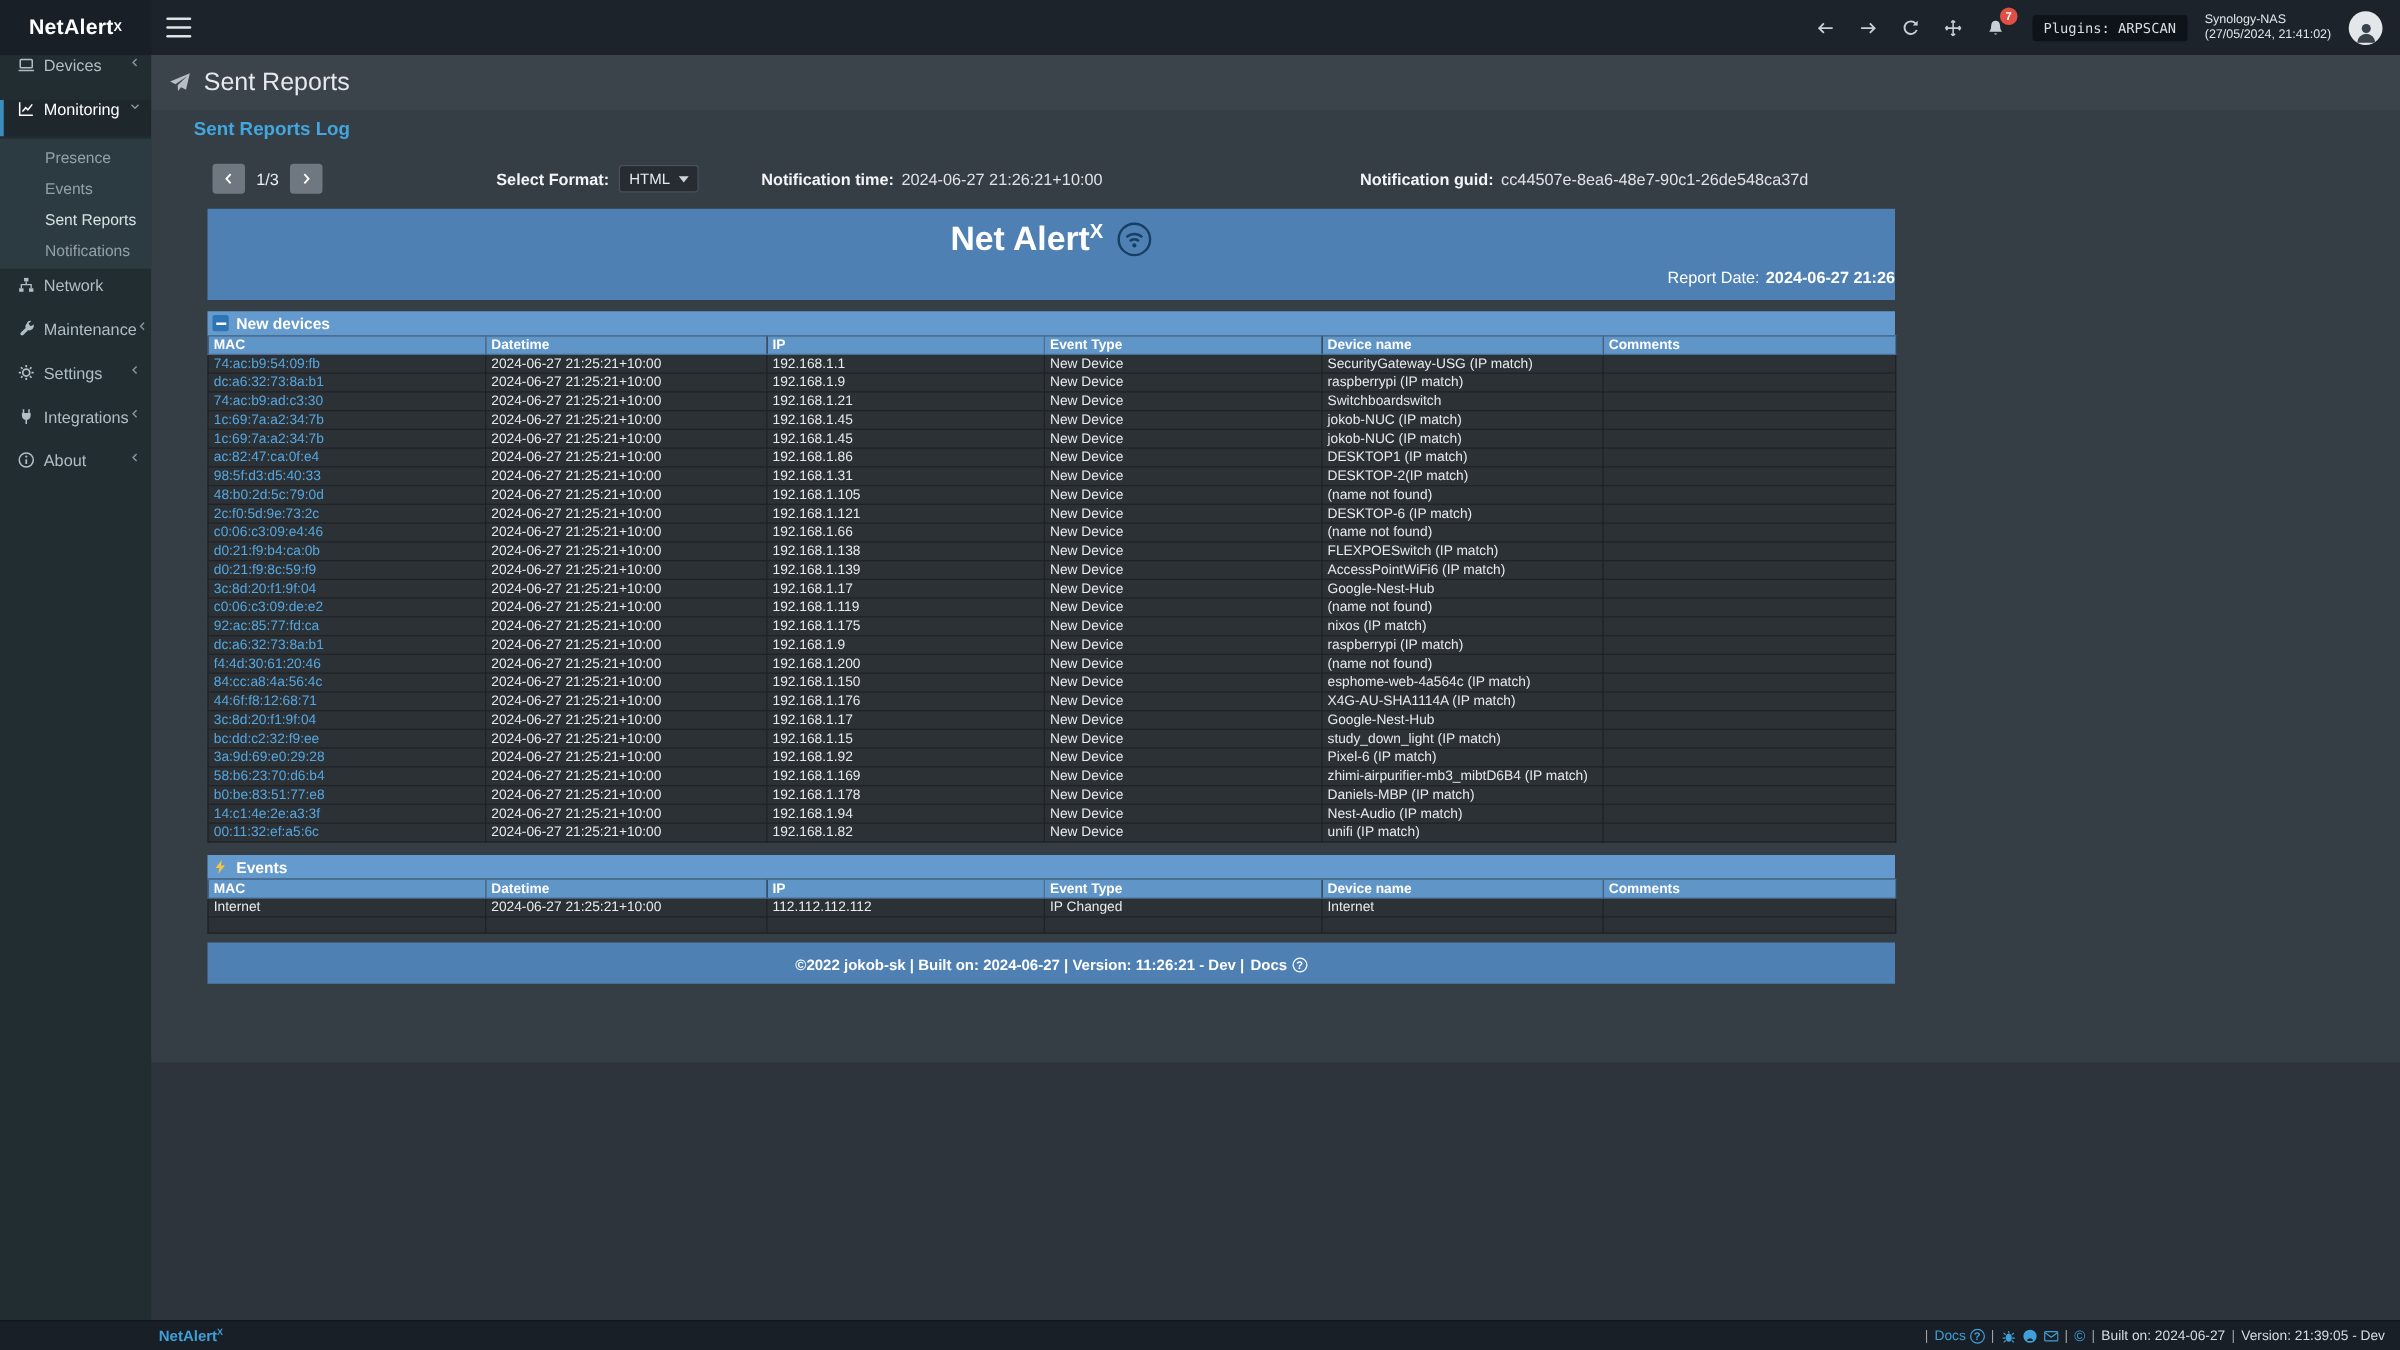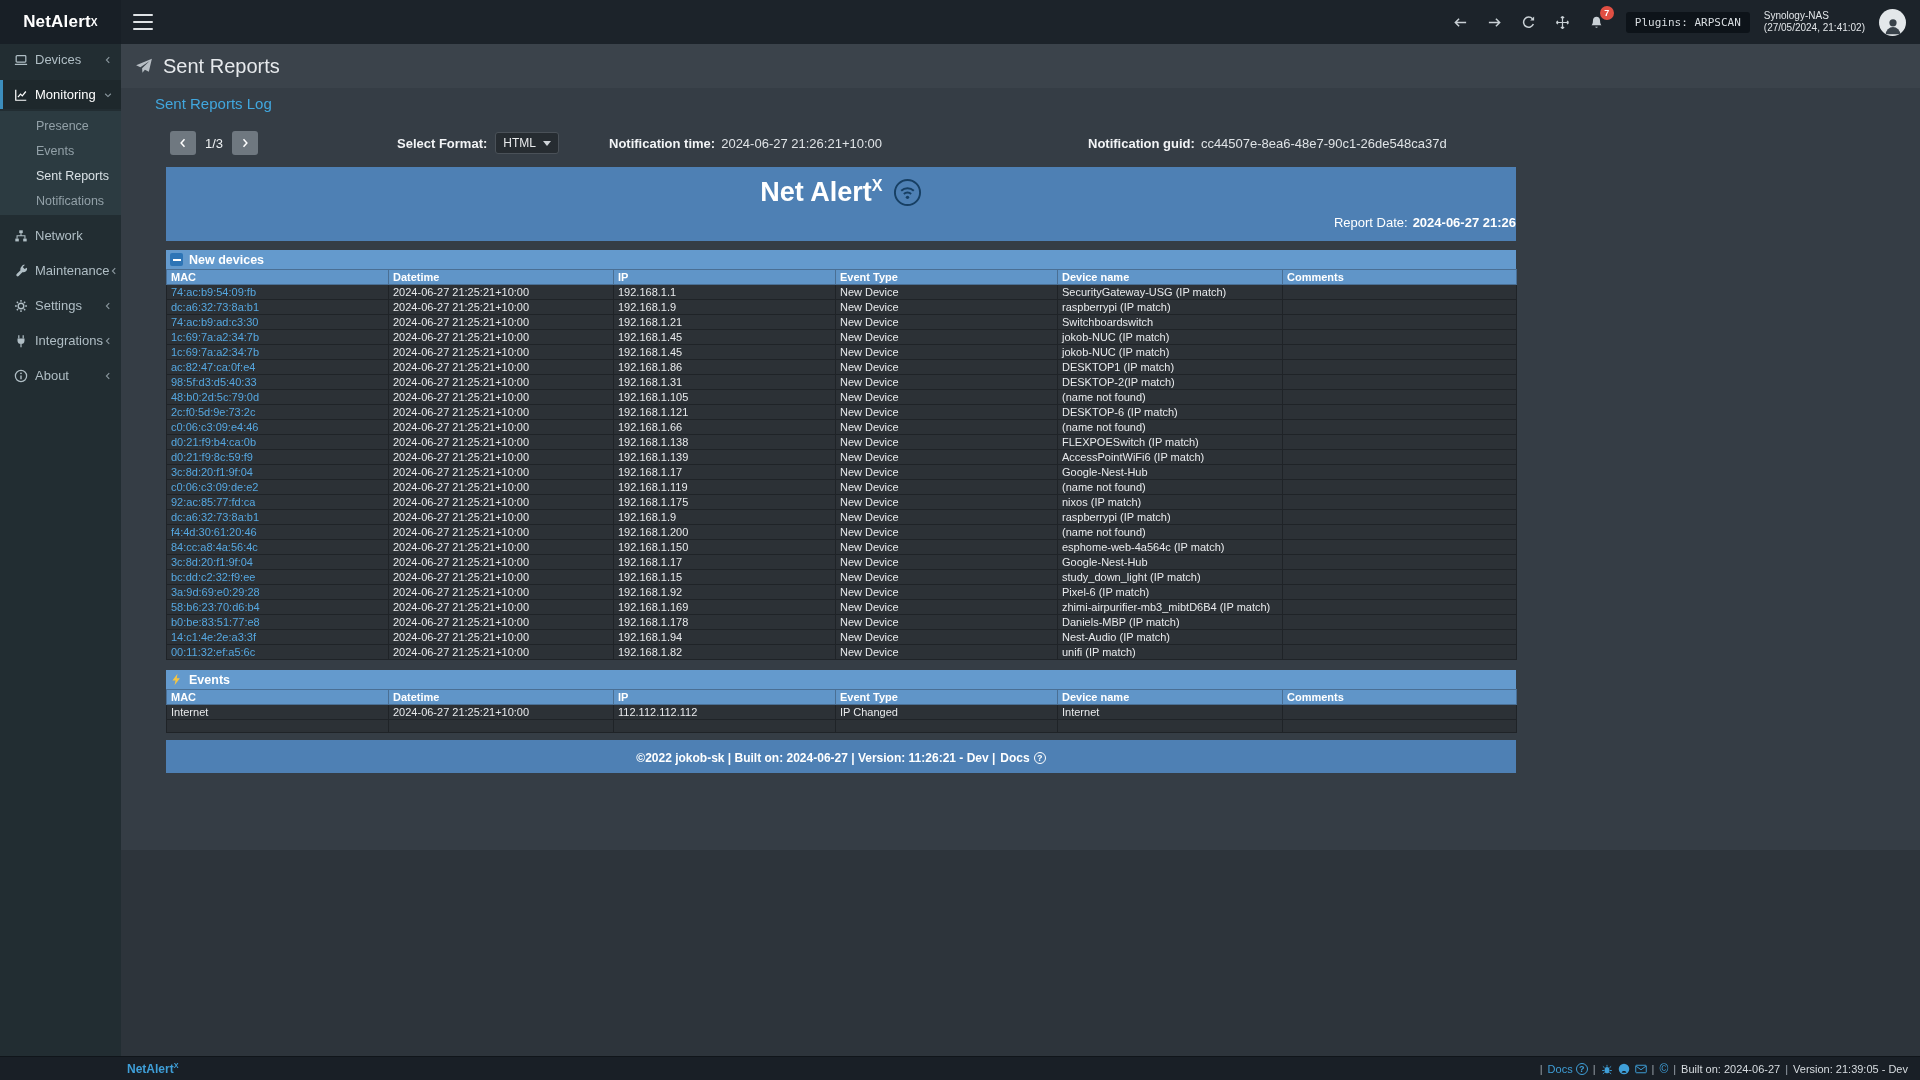--- a/index.html
+++ b/index.html
@@ -26,39 +26,39 @@
            font-family:"DejaVu Sans Mono",monospace;font-size:11px;padding:4px 9px;border:none;cursor:pointer}
   .hostinfo{font-size:10px;line-height:1.25;color:#e2e6e9;text-align:left;margin-right:14px}
   .avatar{width:27px;height:27px;border-radius:50%;background:#e3e7ea;display:flex;align-items:flex-end;justify-content:center;overflow:hidden;cursor:pointer}
   .avatar svg{width:20px;height:20px}
 
   
   .shell{display:flex;height:1012px}
 
   
   .sidebar{width:121px;background:#222d32;color:#b0bec5;font-size:13px;flex:none}
-  .side-item{height:29px;display:flex;align-items:center;padding:0 8px 0 14px;cursor:pointer;margin-top:6px}
+  .side-item{height:29px;display:flex;align-items:flex-start;padding:0 8px 0 14px;cursor:pointer;margin-top:6px}
   .side-item:first-child{margin-top:1px}
   .side-item svg.mi{width:14px;height:14px;flex:none}
   .side-item .lbl{margin-left:7px;flex:1;white-space:nowrap}
   .chev{width:10px;height:10px;color:#8a979e;flex:none}
   .side-item.active{background:#1e282c;color:#fff;border-left:3px solid #3c8dbc;padding-left:11px}
   .submenu{background:#2c3b41;padding:2px 0;margin-top:2px}
   .sub-item{height:25px;display:flex;align-items:center;padding-left:36px;color:#93a1a8;font-size:12.5px;cursor:pointer;white-space:nowrap}
   .sub-item.current{color:#d9e1e5}
 
   
   .content{flex:1;display:flex;flex-direction:column;min-width:0}
   .content-header{height:44px;background:#3b434b;display:flex;align-items:center;gap:10px;
                   padding:0 14px;color:#e6e9ec;font-size:20px;flex:none}
   .content-header svg{width:18px;height:18px;color:#b7bec4;flex:none}
   .content-body{background:#353d45;height:762px;flex:none;position:relative}
   .content-lower{flex:1;background:#2d343b}
 
-  .log-title{display:inline-block;margin:7px 0 0 34px;color:#41a7de;font-size:15px;font-weight:normal}
+  .log-title{display:inline-block;margin:7px 0 0 34px;color:#41a7de;font-size:15px;font-weight:bold}
 
   .controls{position:relative;height:26px;margin-top:17px;font-size:13px}
   .ctl-group{position:absolute;top:0;height:26px;display:flex;align-items:center}
   .pg-group{left:49px}
   .fmt-group{left:276px}
   .time-group{left:488px}
   .guid-group{left:967px}
   .pg-btn{width:26px;height:24px;background:#6f7880;border:none;border-radius:3px;color:#fff;
           display:flex;align-items:center;justify-content:center;cursor:pointer}
   .pg-btn svg{width:12px;height:12px}
@@ -480,20 +480,28 @@
                 </tr>
                 <tr>
                   <td><a>84:cc:a8:4a:56:4c</a></td>
                   <td>2024-06-27 21:25:21+10:00</td>
                   <td>192.168.1.150</td>
                   <td>New Device</td>
                   <td>esphome-web-4a564c (IP match)</td>
                   <td></td>
                 </tr>
                 <tr>
+                  <td><a>44:6f:f8:12:68:71</a></td>
+                  <td>2024-06-27 21:25:21+10:00</td>
+                  <td>192.168.1.176</td>
+                  <td>New Device</td>
+                  <td>X4G-AU-SHA1114A (IP match)</td>
+                  <td></td>
+                </tr>
+                <tr>
                   <td><a>3c:8d:20:f1:9f:04</a></td>
                   <td>2024-06-27 21:25:21+10:00</td>
                   <td>192.168.1.17</td>
                   <td>New Device</td>
                   <td>Google-Nest-Hub</td>
                   <td></td>
                 </tr>
                 <tr>
                   <td><a>bc:dd:c2:32:f9:ee</a></td>
                   <td>2024-06-27 21:25:21+10:00</td>

